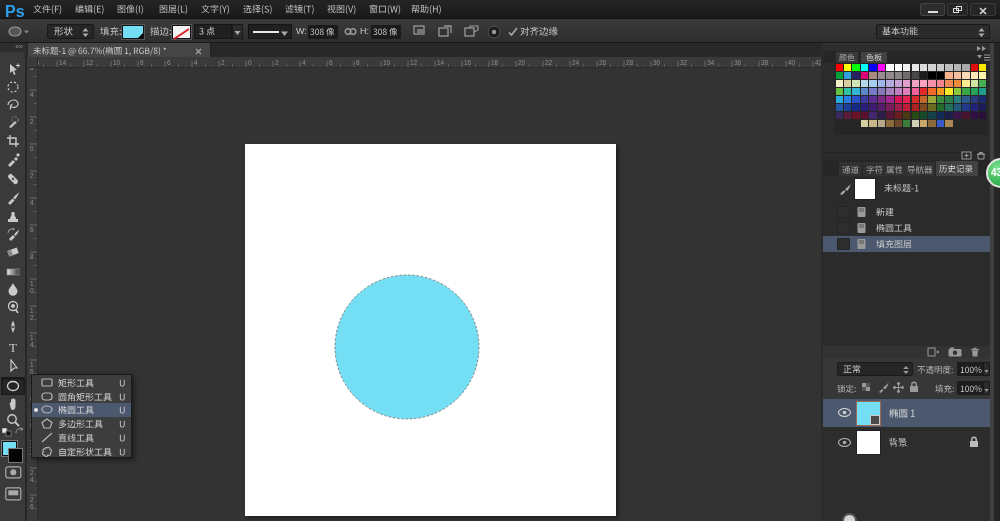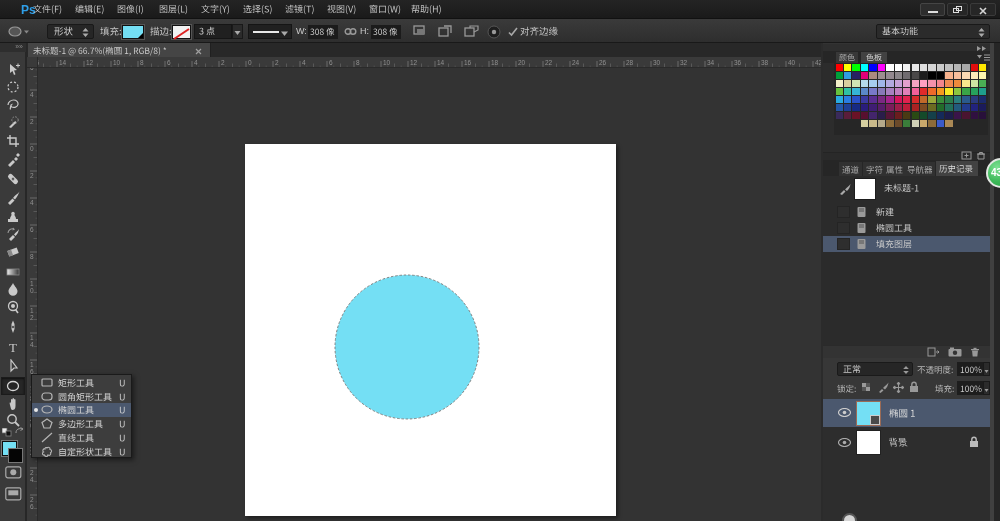--- a/index.html
+++ b/index.html
@@ -1,21 +1,21 @@
 <!DOCTYPE html>
 <html><head><meta charset="utf-8"><style>
 *{margin:0;padding:0;box-sizing:border-box;}
 html,body{width:1000px;height:521px;overflow:hidden;background:#272727;font-family:"Liberation Sans",sans-serif;}
 #app{position:absolute;left:0;top:0;width:1000px;height:521px;}
 .abs{position:absolute;}
 .lbl{position:absolute;color:#c9c9c9;font-size:9.5px;line-height:1;white-space:nowrap;}
 </style></head><body>
 <div id="app">
 <div class="abs" style="left:0;top:0;width:1000px;height:19px;background:linear-gradient(#242424,#1a1a1a);border-bottom:1px solid #111;">
-<span class="abs" style="left:21px;top:3px;font-size:12px;font-weight:bold;color:#2f9fe8;">Ps</span>
+<span class="abs" style="left:5px;top:3px;font-size:16px;font-weight:bold;color:#2f9fe8;">Ps</span>
 <svg class="abs" style="left:33px;top:4px;" width="31" height="12">
         <g fill="#c9c9c9" transform="translate(0,8.4) scale(0.00900,-0.00900) ">
           <use href="#g6587" x="0"></use>
           <use href="#g4ef6" x="1000"></use>
           <use href="#g28" x="2000"></use>
           <use href="#g46" x="2338"></use>
           <use href="#g29" x="2890"></use>
         </g>
       </svg>
 <svg class="abs" style="left:75px;top:4px;" width="31" height="12">

